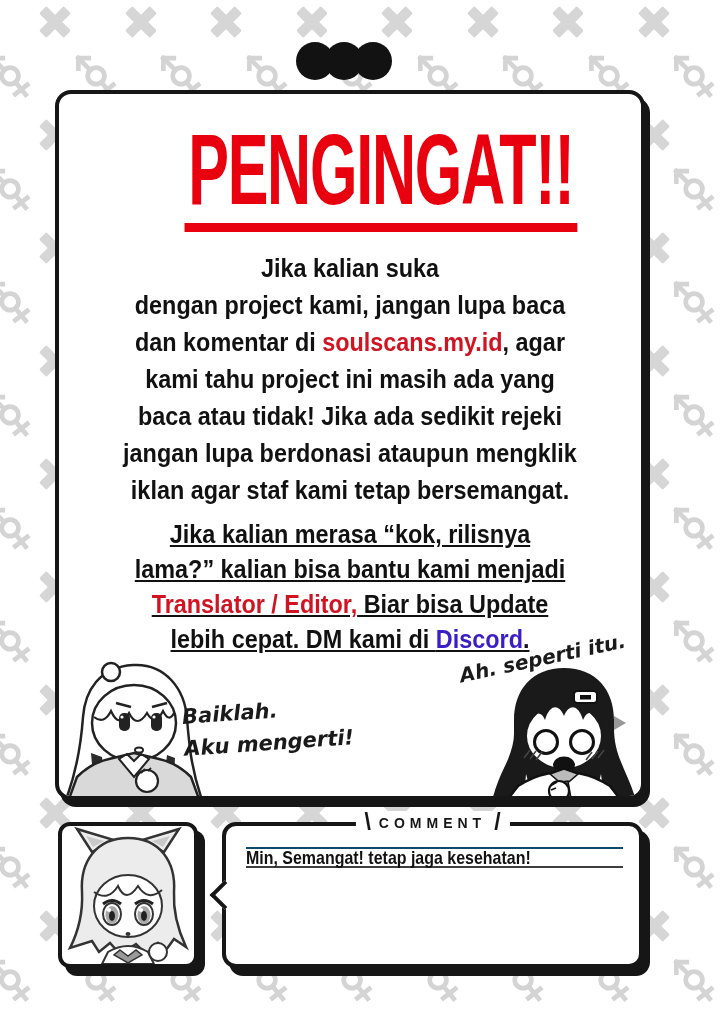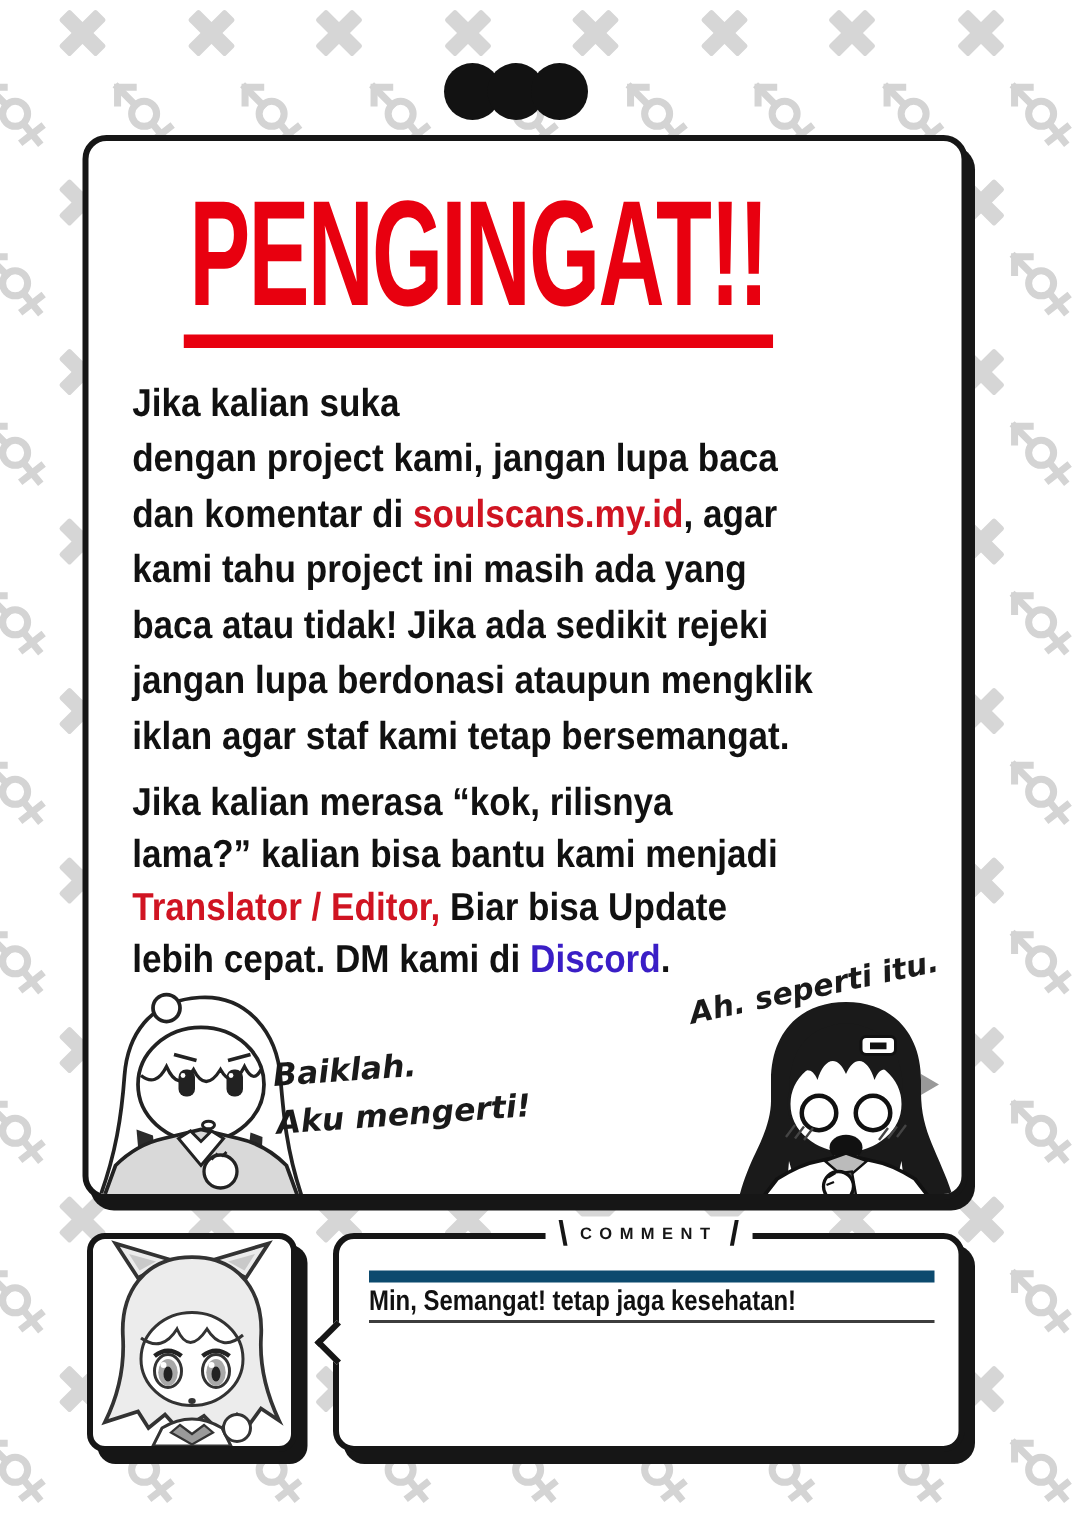--- a/index.html
+++ b/index.html
@@ -13,29 +13,29 @@
 
   
   .dots{position:absolute;left:296px;top:42px;z-index:2;display:flex;}
   .dots i{display:block;width:38px;height:38px;border-radius:50%;background:#121212;}
   .dots i + i{margin-left:-9px;}
 
   
   .main-box{position:absolute;left:55px;top:90px;width:590px;height:710px;
     background:#fff;border:4px solid #161616;border-radius:16px;
     box-shadow:5px 7px 0 #161616;box-sizing:border-box;overflow:hidden;z-index:1;}
-  .title{height:118px;margin-top:22px;display:flex;justify-content:flex-end;align-items:center;padding-left:32px;}
+  .title{height:118px;margin-top:22px;display:flex;justify-content:flex-start;align-items:center;}
   .title-inner{display:inline-block;white-space:nowrap;font-weight:800;font-size:100px;
     line-height:1;letter-spacing:-2px;color:#e8000f;border-bottom:9px solid #e8000f;
     padding:0 6px 4px;transform:scaleX(.61);}
-  .para{ color:#111;}
+  .para{ text-align:center;color:#111;}
   .para .line{font-weight:800;font-size:26px;line-height:37px;white-space:nowrap;
     transform:scaleX(.9);transform-origin:50% 50%;}
   .p1{margin-top:16px;}
-  .p2{margin-top:8px;}
+  .p2{margin-top:8px;text-decoration:underline;}
   .p2 .line{line-height:35px;}
   .red-link{color:#d01422;}
   .red-text{color:#d01422;}
   .discord-link{color:#3a1ec6;}
 
   .speech{position:absolute;font-family:"DejaVu Sans",sans-serif;font-style:italic;
     font-weight:700;color:#1a1a1a;white-space:nowrap;}
   .speech-left{left:124px;top:601px;font-size:21px;line-height:32px;transform:rotate(-4deg);}
   .speech-right{right:14px;top:552px;font-size:20px;transform:rotate(-12deg);}
 
@@ -47,27 +47,27 @@
   .avatar-box{position:absolute;left:58px;top:822px;width:140px;height:146px;
     background:#fff;border:4px solid #161616;border-radius:12px;box-sizing:border-box;
     box-shadow:7px 8px 0 #161616;z-index:1;overflow:hidden;}
   .avatar-box svg{width:100%;height:100%;display:block;}
 
   .comment-box{position:absolute;left:222px;top:822px;width:421px;height:146px;
     background:#fff;border:4px solid #161616;border-radius:14px;box-sizing:border-box;
     box-shadow:7px 8px 0 #161616;z-index:1;}
   .comment-label{position:absolute;top:-15px;left:50%;transform:translateX(-50%);
     background:#fff;padding:0 9px;display:flex;align-items:center;gap:8px;color:#161616;}
-  .comment-label .hdr{font-weight:900;font-size:11px;letter-spacing:5px;}
+  .comment-label .hdr{font-weight:900;font-size:14px;letter-spacing:5px;}
   .comment-label .sl{font-weight:700;font-size:23px;line-height:1;}
   .notch{position:absolute;left:-12px;top:50%;width:17px;height:17px;background:#fff;
     border-left:4px solid #161616;border-bottom:4px solid #161616;
     transform:translateY(-50%) rotate(45deg);}
   .rows{position:absolute;left:20px;right:16px;top:21px;border-bottom:2px solid #3d3d3d;}
-  .row{height:33px;border-top:8px solid #0c4a6e;box-sizing:border-box;
+  .row{height:19px;border-top:2px solid #0c4a6e;box-sizing:border-box;
     display:flex;align-items:center;text-align:right;}
   .row span{font-weight:800;font-size:19px;color:#111;white-space:nowrap;
     transform:scaleX(.84);transform-origin:left center;}
 </style>
 </head>
 <body>
 
 <svg width="0" height="0" style="position:absolute" aria-hidden="true">
   <defs>
     <symbol id="sym-x" viewBox="0 0 48 48">

